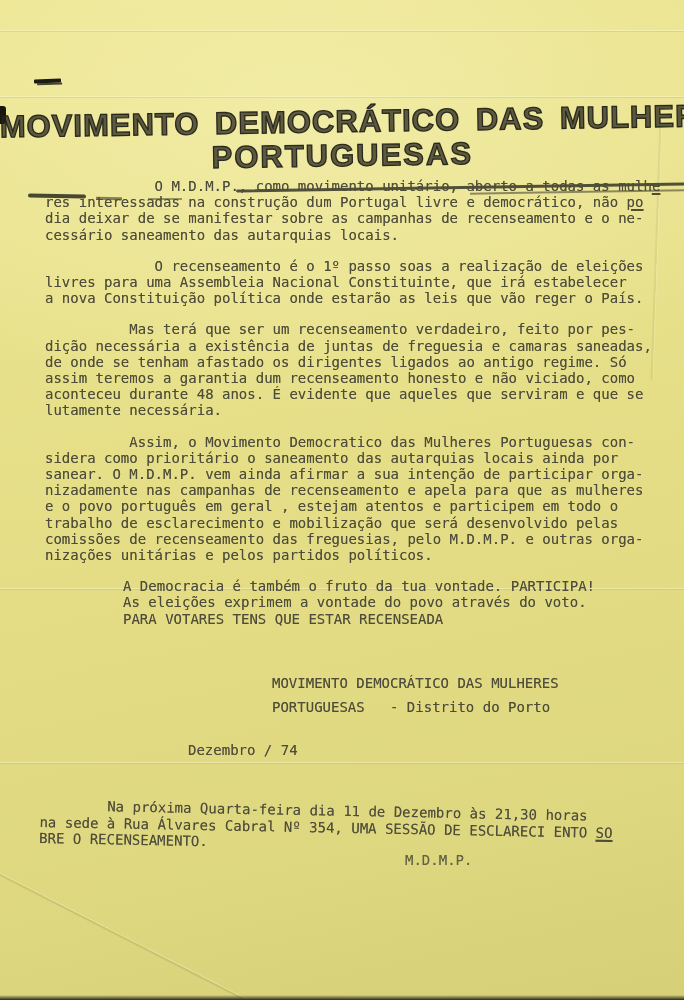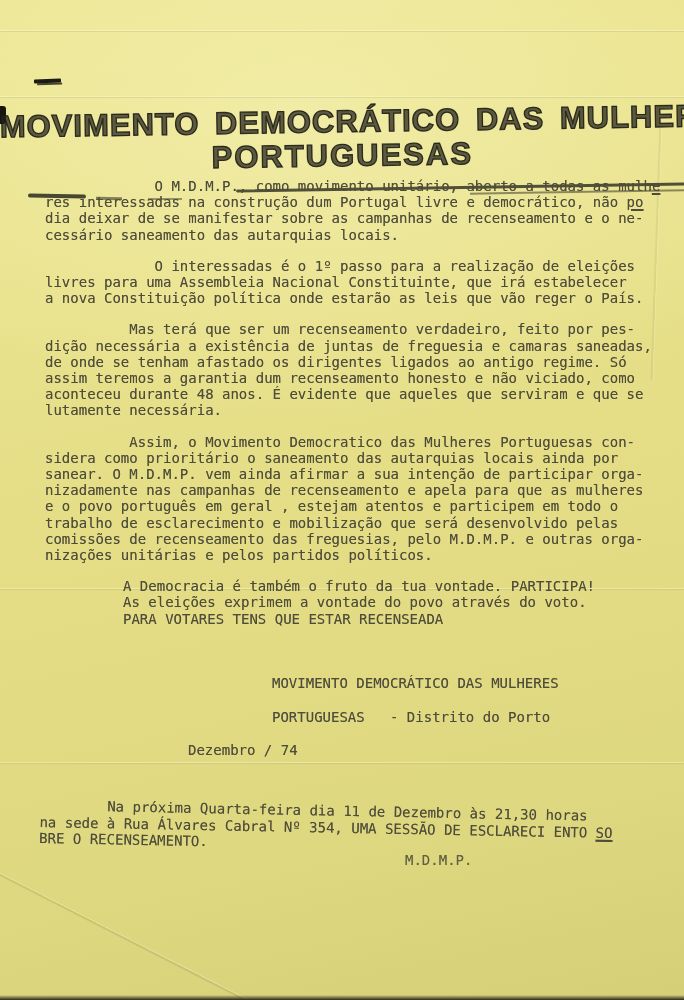--- a/index.html
+++ b/index.html
@@ -50,21 +50,21 @@
   .streak-d{left:236px;top:186px;width:450px;height:3px;opacity:.8;transform:rotate(-0.9deg);border-radius:2px;}
   .streak-e{left:470px;top:191px;width:214px;height:2px;opacity:.5;transform:rotate(-0.9deg);}
   
   .typed{color:#4e4c3a;text-shadow:0 0 0.6px rgba(78,76,58,0.55);}
   .body-flow{position:absolute;left:45px;top:178px;width:620px;font-size:14px;line-height:16.2px;}
   .para{margin:0 12px 15px 0;}
   .para:nth-child(5){margin-left:78px;}  
   .line{white-space:pre;}
   .wu{text-decoration:underline;text-decoration-thickness:1.5px;text-underline-offset:2px;}
   .org-block{position:absolute;left:272px;top:675px;font-size:14px;}
-  .org-block .line + .line{margin-top:18px;}
+  .org-block .line + .line{margin-top:8px;}
   .date-line{position:absolute;left:140px;top:742px;font-size:14px;padding-left:48px;}
   .announce{position:absolute;left:40px;top:797px;width:630px;font-size:14px;line-height:16.5px;transform:rotate(1.1deg);transform-origin:left top;}
   .signature{position:absolute;left:405px;top:852px;font-size:14px;opacity:.85;}
 </style>
 </head>
 <body>
 
 <div class="paper">
 
   <div class="crease" style="top:30px">
@@ -100,21 +100,21 @@
   <div class="stamp-streak streak-e"></div>
 
   <div class="body-flow typed" id="body-flow">
       <div class="para">
         <div class="line">             O M.D.M.P., como movimento unitário, aberto a todas as mulh<span class="wu">e</span></div>
         <div class="line">res interessadas na construção dum Portugal livre e democrático, não <span class="wu">po</span></div>
         <div class="line">dia deixar de se manifestar sobre as campanhas de recenseamento e o ne-</div>
         <div class="line">cessário saneamento das autarquias locais.</div>
       </div>
       <div class="para">
-        <div class="line">             O interessadas é o 1º passo para a realização de eleições</div>
+        <div class="line">             O recenseamento é o 1º passo soas a realização de eleições</div>
         <div class="line">livres para uma Assembleia Nacional Constituinte, que irá estabelecer</div>
         <div class="line">a nova Constituição política onde estarão as leis que vão reger o País.</div>
       </div>
       <div class="para">
         <div class="line">          Mas terá que ser um recenseamento verdadeiro, feito por pes-</div>
         <div class="line">dição necessária a existência de juntas de freguesia e camaras saneadas,</div>
         <div class="line">de onde se tenham afastado os dirigentes ligados ao antigo regime. Só</div>
         <div class="line">assim teremos a garantia dum recenseamento honesto e não viciado, como</div>
         <div class="line">aconteceu durante 48 anos. É evidente que aqueles que serviram e que se</div>
         <div class="line">lutamente necessária.</div>

